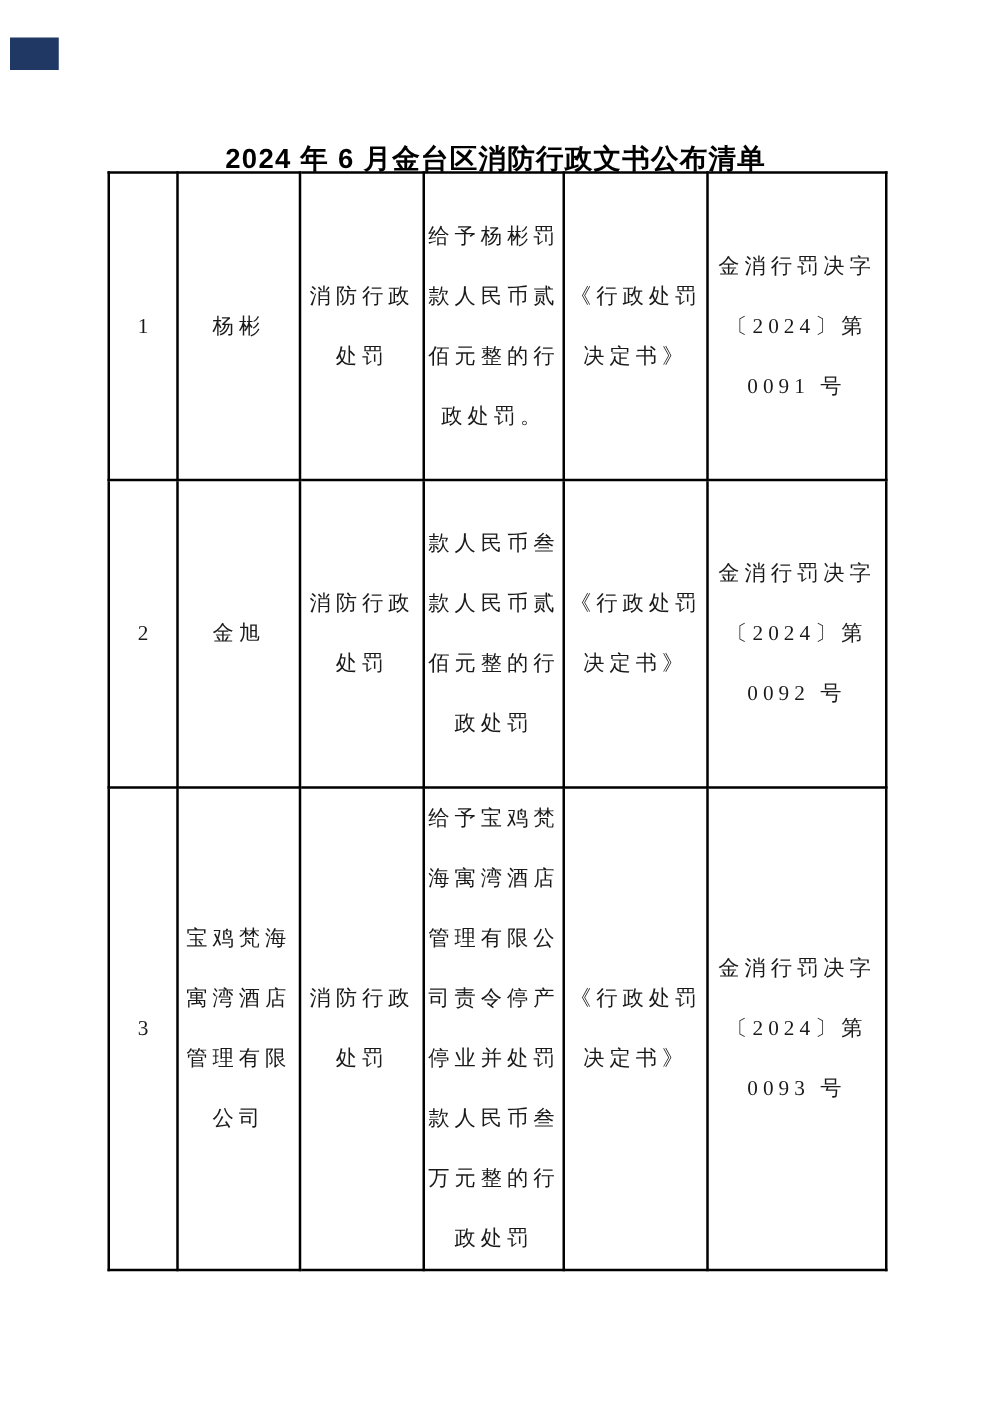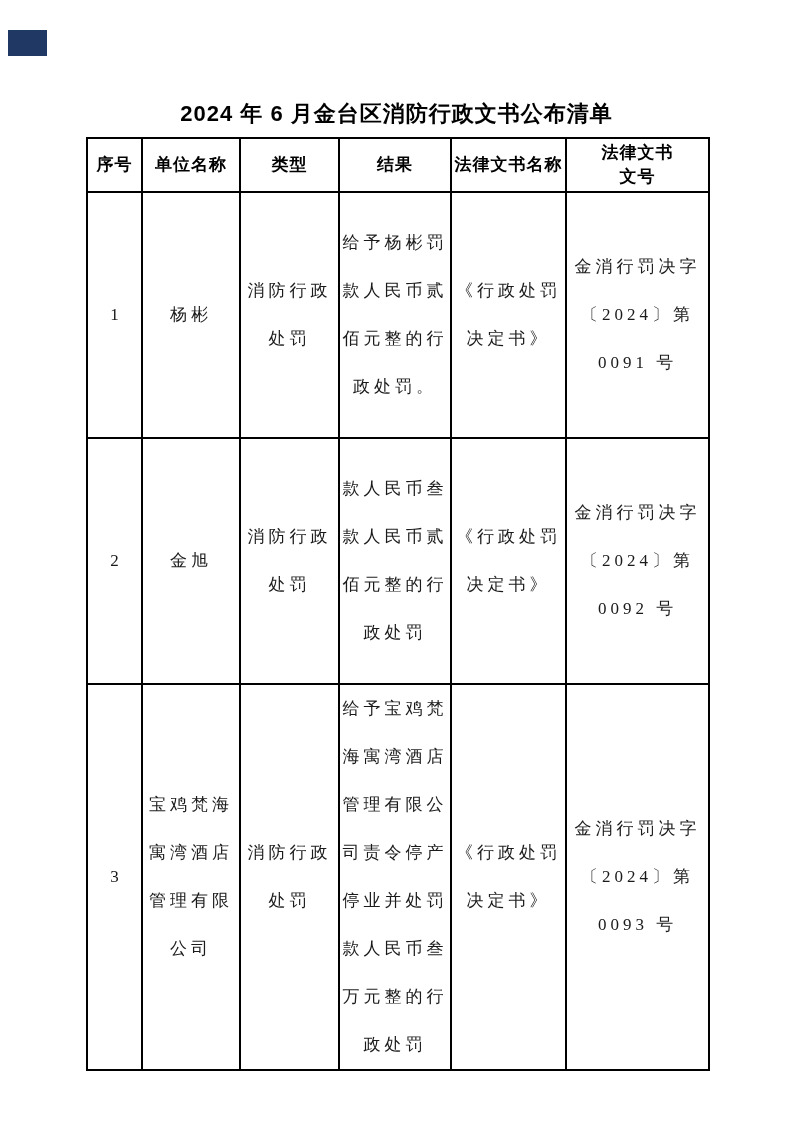--- a/index.html
+++ b/index.html
@@ -12,21 +12,21 @@
     color: #1a1a1a;
   }
   .corner-mark {
     position: absolute;
     left: 8px; top: 30px;
     width: 39px; height: 26px;
   }
   .doc-title {
     position: absolute;
     top: 99px; left: 0; right: 0;
-    margin: 0;
+    margin: 13px;
     text-align: center;
     font-family: "Liberation Sans", sans-serif;
     font-size: 22px;
     font-weight: bold;
     letter-spacing: 1px;
     color: #000000;
   }
   table.doc-table {
     position: absolute;
     left: 86px; top: 137px;
@@ -73,29 +73,20 @@
   <table class="doc-table">
     <colgroup>
       <col style="width:55px">
       <col style="width:98px">
       <col style="width:99px">
       <col style="width:112px">
       <col style="width:115px">
       <col style="width:143px">
     </colgroup>
     <tbody>
-      <tr class="header-row">
-        <th>序号</th>
-        <th>单位名称</th>
-        <th>类型</th>
-        <th>结果</th>
-        <th>法律文书名称</th>
-        <th>法律文书
-文号</th>
-      </tr>
 
       <tr class="data-row-1">
         <td class="seq-cell">1</td>
         <td>杨彬</td>
         <td>消防行政
 处罚</td>
         <td>给予杨彬罚
 款人民币贰
 佰元整的行
 政处罚。</td>

